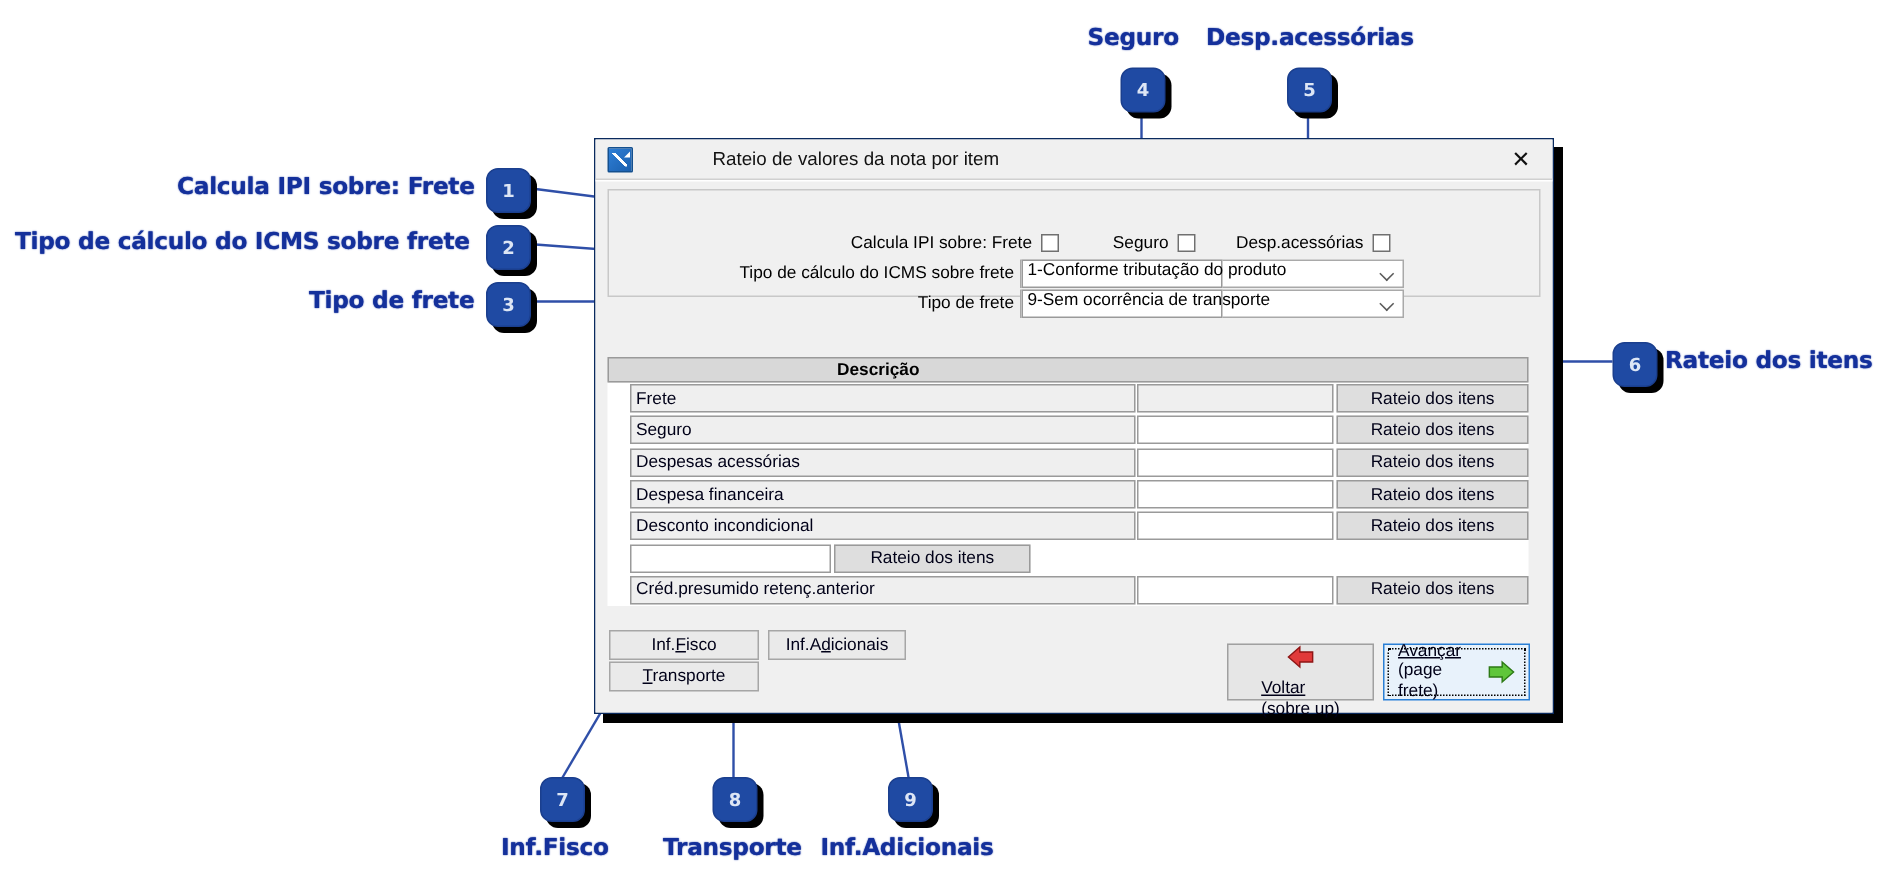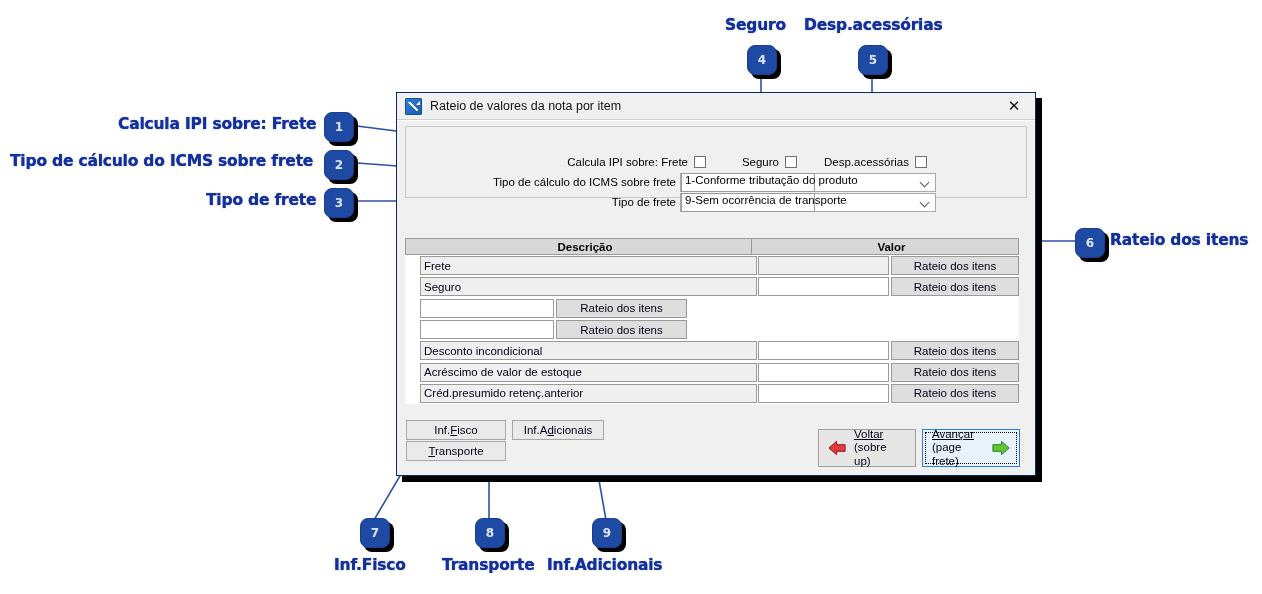--- a/index.html
+++ b/index.html
@@ -71,20 +71,21 @@
   }
   #title-icon:before{
     content:"";position:absolute;right:1px;top:2px;
     width:0;height:0;
     border-left:4px solid transparent;
     border-bottom:4px solid #ffffff;
   }
   #title-text{
     font-size:12.5px;color:#111111;
     font-family:"Liberation Sans", sans-serif;
+    margin-left:45px;
   }
   #close-btn{
     position:absolute;right:0;top:0;
     width:42px;height:26px;
     display:flex;align-items:center;justify-content:center;
     color:#101010;font-size:15px;
     font-family:"DejaVu Sans", sans-serif;
   }
 
   #client{
@@ -309,48 +310,48 @@
           <div class="combo" style="width:256px;">
             <span class="cval">9-Sem ocorrência de transporte</span>
             <span class="carrow"></span>
           </div>
         </div>
       </div>
 
       <div id="grid">
         <div id="gridhead">
           <div class="hcell" style="width:346px;">Descrição</div>
-          <div class="hcell" style="width:266px;">Valor</div>
         </div>
         <div id="gridbody">
             <div class="grow">
               <div class="cdesc">Frete</div>
               <div class="cval dis"></div>
               <div class="cbtn">Rateio dos itens</div>
             </div>
             <div class="grow">
               <div class="cdesc">Seguro</div>
               <div class="cval"></div>
               <div class="cbtn">Rateio dos itens</div>
             </div>
             <div class="grow">
-              <div class="cval"></div>
-              <div class="cbtn">Rateio dos itens</div>
-            </div>
-            <div class="grow">
+              <div class="cdesc">Despesas acessórias</div>
+              <div class="cval"></div>
+              <div class="cbtn">Rateio dos itens</div>
+            </div>
+            <div class="grow">
+              <div class="cdesc">Despesa financeira</div>
               <div class="cval"></div>
               <div class="cbtn">Rateio dos itens</div>
             </div>
             <div class="grow">
               <div class="cdesc">Desconto incondicional</div>
               <div class="cval"></div>
               <div class="cbtn">Rateio dos itens</div>
             </div>
             <div class="grow">
-              <div class="cdesc">Acréscimo de valor de estoque</div>
               <div class="cval"></div>
               <div class="cbtn">Rateio dos itens</div>
             </div>
             <div class="grow">
               <div class="cdesc">Créd.presumido retenç.anterior</div>
               <div class="cval"></div>
               <div class="cbtn">Rateio dos itens</div>
             </div>
           </div>
       </div>
@@ -358,21 +359,21 @@
       <div class="tbtn" style="left:9px;top:299px;width:100px;">
         <span>Inf.<span class="u">F</span>isco</span>
       </div>
       <div class="tbtn" style="left:115px;top:299px;width:92px;">
         <span>Inf.A<span class="u">d</span>icionais</span>
       </div>
       <div class="tbtn" style="left:9px;top:320px;width:100px;">
         <span><span class="u">T</span>ransporte</span>
       </div>
 
-      <div class="navbtn" style="left:421px;top:308px;width:98px;">
+      <div class="navbtn" style="left:421px;top:308px;width:98px;flex-direction:column;">
         <svg class="arrow" viewBox="0 0 20 16">
           <path d="M9 1 L1 8 L9 15 L9 11.5 L18 11.5 L18 4.5 L9 4.5 Z" fill="#e03a3a" stroke="#8f1515" stroke-width="1"></path>
         </svg>
         <div class="navtext">
           <span class="l1">Voltar</span>
           <span>(sobre up)</span>
         </div>
       </div>
 
       <div class="navbtn focus" style="left:525px;top:308px;width:98px;">

